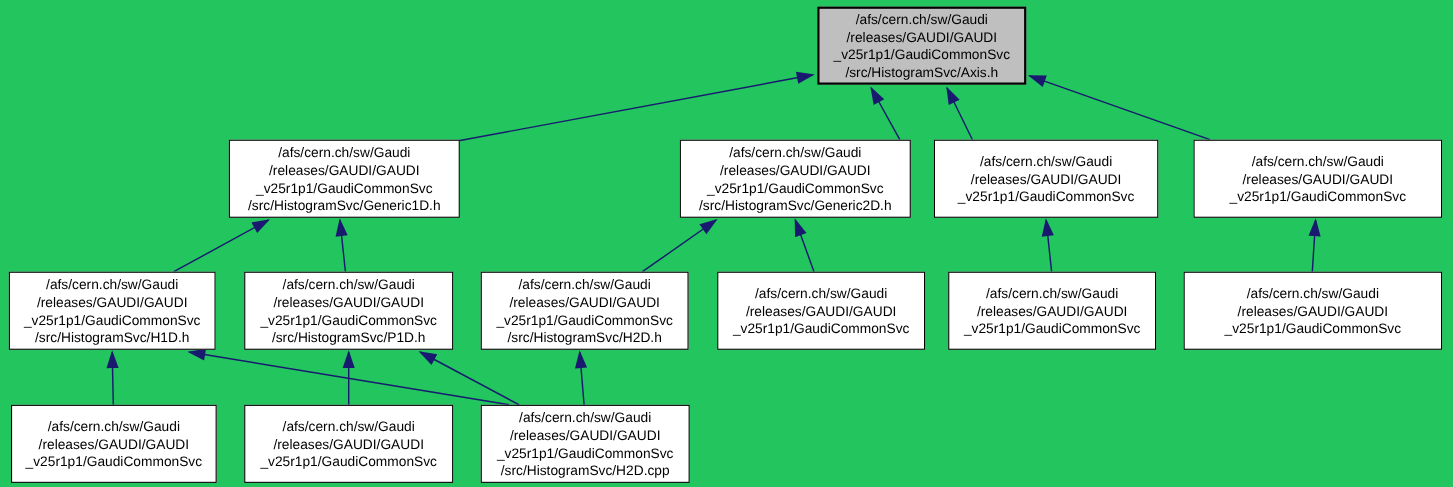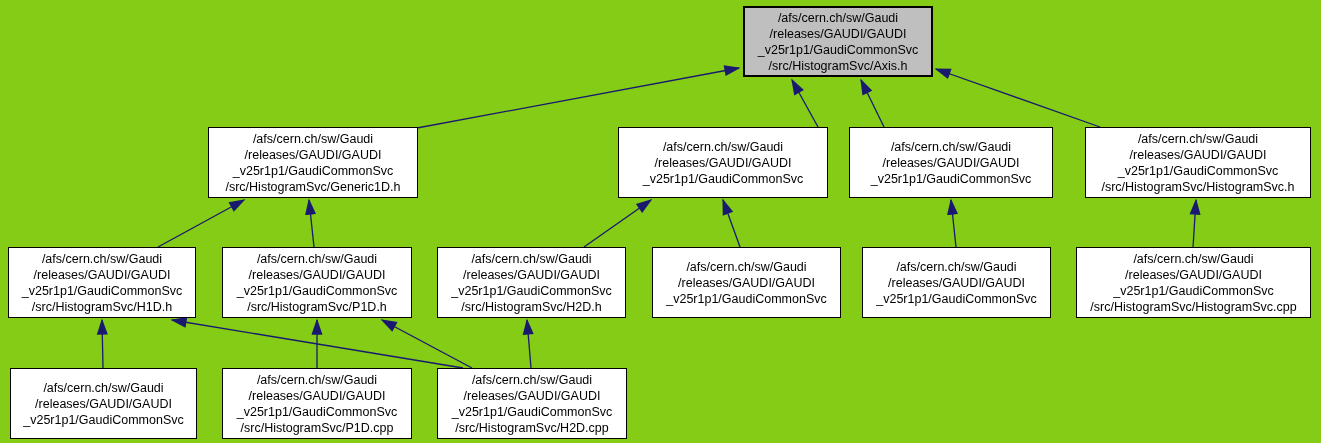--- a/index.html
+++ b/index.html
@@ -5,21 +5,21 @@
   html, body {
     margin: 0;
     padding: 0;
     background: #ffffff;
     font-family: "Liberation Sans", sans-serif;
   }
   #graph-canvas {
     position: relative;
     width: 1321px;
     height: 443px;
-    background: #84cc16;
+    background: #22c55e;
     overflow: hidden;
   }
   #edge-layer {
     position: absolute;
     left: 0;
     top: 0;
     width: 1321px;
     height: 443px;
   }
   .graph-node {
@@ -82,31 +82,31 @@
     <div class="graph-node" style="left: 208px; top: 127px; width: 210px; height: 71px;">
       <div class="node-line">/afs/cern.ch/sw/Gaudi</div>
       <div class="node-line">/releases/GAUDI/GAUDI</div>
       <div class="node-line">_v25r1p1/GaudiCommonSvc</div>
       <div class="node-line">/src/HistogramSvc/Generic1D.h</div>
     </div>
     <div class="graph-node" style="left: 618px; top: 127px; width: 210px; height: 71px;">
       <div class="node-line">/afs/cern.ch/sw/Gaudi</div>
       <div class="node-line">/releases/GAUDI/GAUDI</div>
       <div class="node-line">_v25r1p1/GaudiCommonSvc</div>
+      <div class="node-line">/src/HistogramSvc/Generic2D.h</div>
     </div>
     <div class="graph-node" style="left: 849px; top: 127px; width: 204px; height: 71px;">
       <div class="node-line">/afs/cern.ch/sw/Gaudi</div>
       <div class="node-line">/releases/GAUDI/GAUDI</div>
       <div class="node-line">_v25r1p1/GaudiCommonSvc</div>
     </div>
     <div class="graph-node" style="left: 1085px; top: 127px; width: 226px; height: 71px;">
       <div class="node-line">/afs/cern.ch/sw/Gaudi</div>
       <div class="node-line">/releases/GAUDI/GAUDI</div>
       <div class="node-line">_v25r1p1/GaudiCommonSvc</div>
-      <div class="node-line">/src/HistogramSvc/HistogramSvc.h</div>
     </div>
     <div class="graph-node" style="left: 8px; top: 247px; width: 188px; height: 71px;">
       <div class="node-line">/afs/cern.ch/sw/Gaudi</div>
       <div class="node-line">/releases/GAUDI/GAUDI</div>
       <div class="node-line">_v25r1p1/GaudiCommonSvc</div>
       <div class="node-line">/src/HistogramSvc/H1D.h</div>
     </div>
     <div class="graph-node" style="left: 222px; top: 247px; width: 190px; height: 71px;">
       <div class="node-line">/afs/cern.ch/sw/Gaudi</div>
       <div class="node-line">/releases/GAUDI/GAUDI</div>
@@ -126,32 +126,30 @@
     </div>
     <div class="graph-node" style="left: 862px; top: 247px; width: 189px; height: 71px;">
       <div class="node-line">/afs/cern.ch/sw/Gaudi</div>
       <div class="node-line">/releases/GAUDI/GAUDI</div>
       <div class="node-line">_v25r1p1/GaudiCommonSvc</div>
     </div>
     <div class="graph-node" style="left: 1076px; top: 247px; width: 235px; height: 71px;">
       <div class="node-line">/afs/cern.ch/sw/Gaudi</div>
       <div class="node-line">/releases/GAUDI/GAUDI</div>
       <div class="node-line">_v25r1p1/GaudiCommonSvc</div>
-      <div class="node-line">/src/HistogramSvc/HistogramSvc.cpp</div>
     </div>
     <div class="graph-node" style="left: 10px; top: 368px; width: 187px; height: 71px;">
       <div class="node-line">/afs/cern.ch/sw/Gaudi</div>
       <div class="node-line">/releases/GAUDI/GAUDI</div>
       <div class="node-line">_v25r1p1/GaudiCommonSvc</div>
     </div>
     <div class="graph-node" style="left: 222px; top: 368px; width: 190px; height: 71px;">
       <div class="node-line">/afs/cern.ch/sw/Gaudi</div>
       <div class="node-line">/releases/GAUDI/GAUDI</div>
       <div class="node-line">_v25r1p1/GaudiCommonSvc</div>
-      <div class="node-line">/src/HistogramSvc/P1D.cpp</div>
     </div>
     <div class="graph-node" style="left: 437px; top: 368px; width: 190px; height: 71px;">
       <div class="node-line">/afs/cern.ch/sw/Gaudi</div>
       <div class="node-line">/releases/GAUDI/GAUDI</div>
       <div class="node-line">_v25r1p1/GaudiCommonSvc</div>
       <div class="node-line">/src/HistogramSvc/H2D.cpp</div>
     </div>
   </div>
 
 </body></html>

